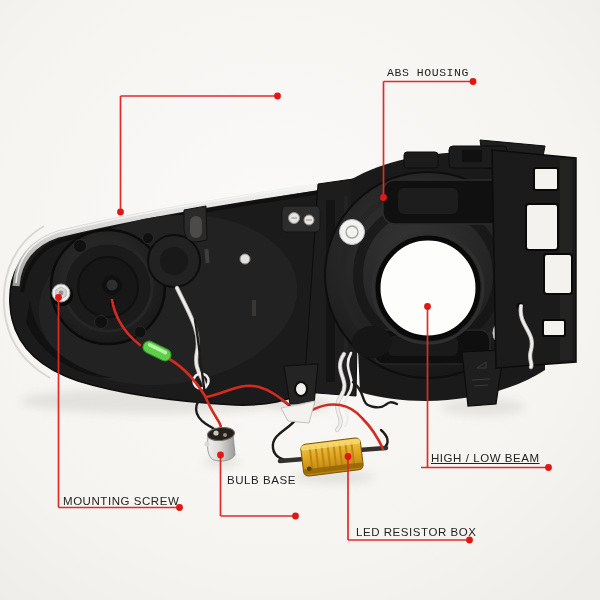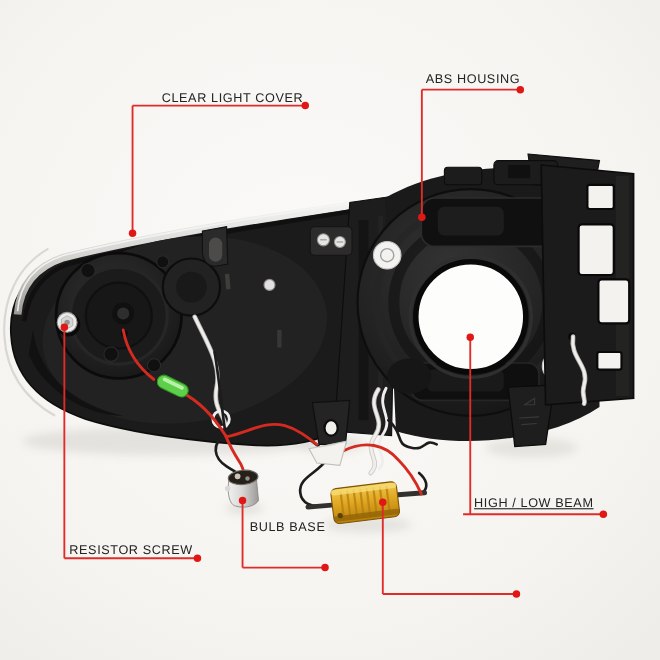--- a/index.html
+++ b/index.html
@@ -280,18 +280,18 @@
       <circle cx="548.5" cy="467.5" r="3.4"></circle>
       <circle cx="58.5" cy="297.5" r="3.4"></circle>
       <circle cx="179.5" cy="507.5" r="3.4"></circle>
       <circle cx="220.5" cy="455" r="3.4"></circle>
       <circle cx="295.5" cy="516" r="3.4"></circle>
       <circle cx="348" cy="456.5" r="3.4"></circle>
       <circle cx="469.5" cy="540" r="3.4"></circle>
     </g>
   </svg>
 
-  <div class="callout-label" style="left:147px; top:84px;">CLEAR LIGHT COVER</div>
-  <div class="callout-label" style="left:387px; top:66px;">ABS HOUSING</div>
+  <div class="callout-label" style="left:387px; top:66px;font-family:Liberation Mono, monospace;">ABS HOUSING</div>
   <div class="callout-label" style="left:431px; top:452px;text-decoration:underline;">HIGH / LOW BEAM</div>
-  <div class="callout-label" style="left:63px; top:495px;">RESISTOR SCREW</div>
+  <div class="callout-label" style="left:63px; top:495px;">MOUNTING SCREW</div>
   <div class="callout-label" style="left:227px; top:474px;">BULB BASE</div>
+  <div class="callout-label" style="left:356px; top:526px;">LED RESISTOR BOX</div>
 </div>
 
 </body></html>

